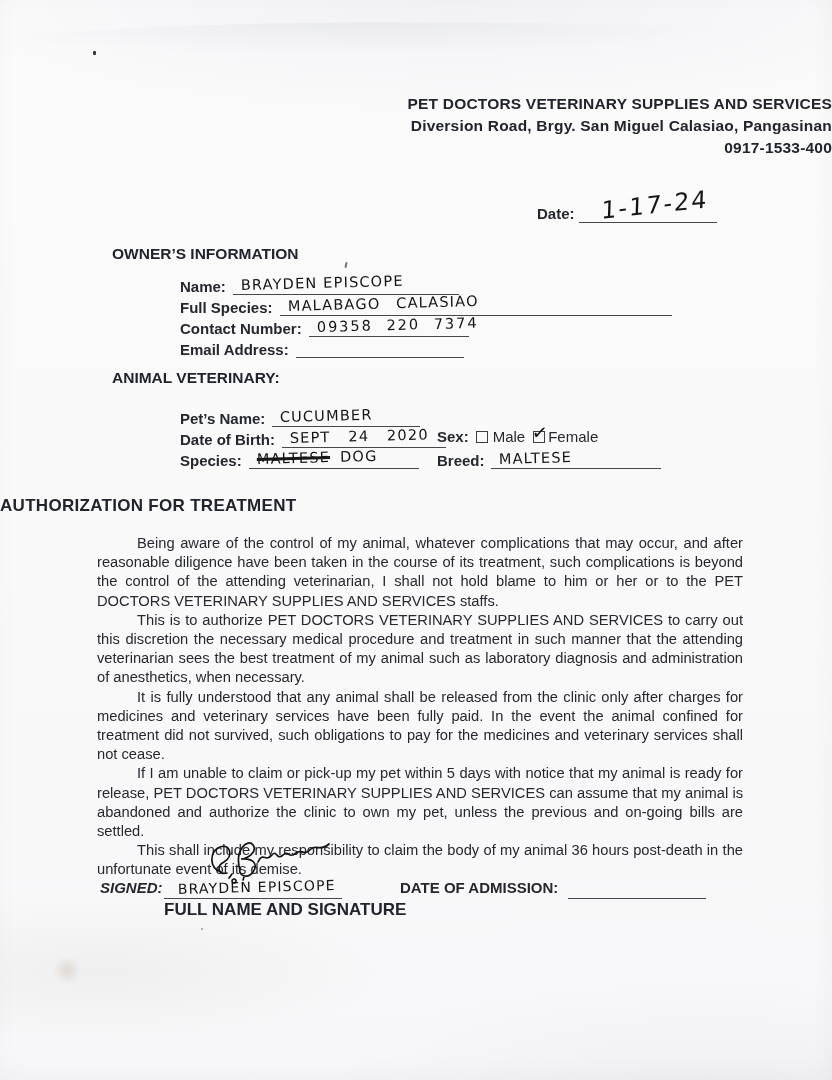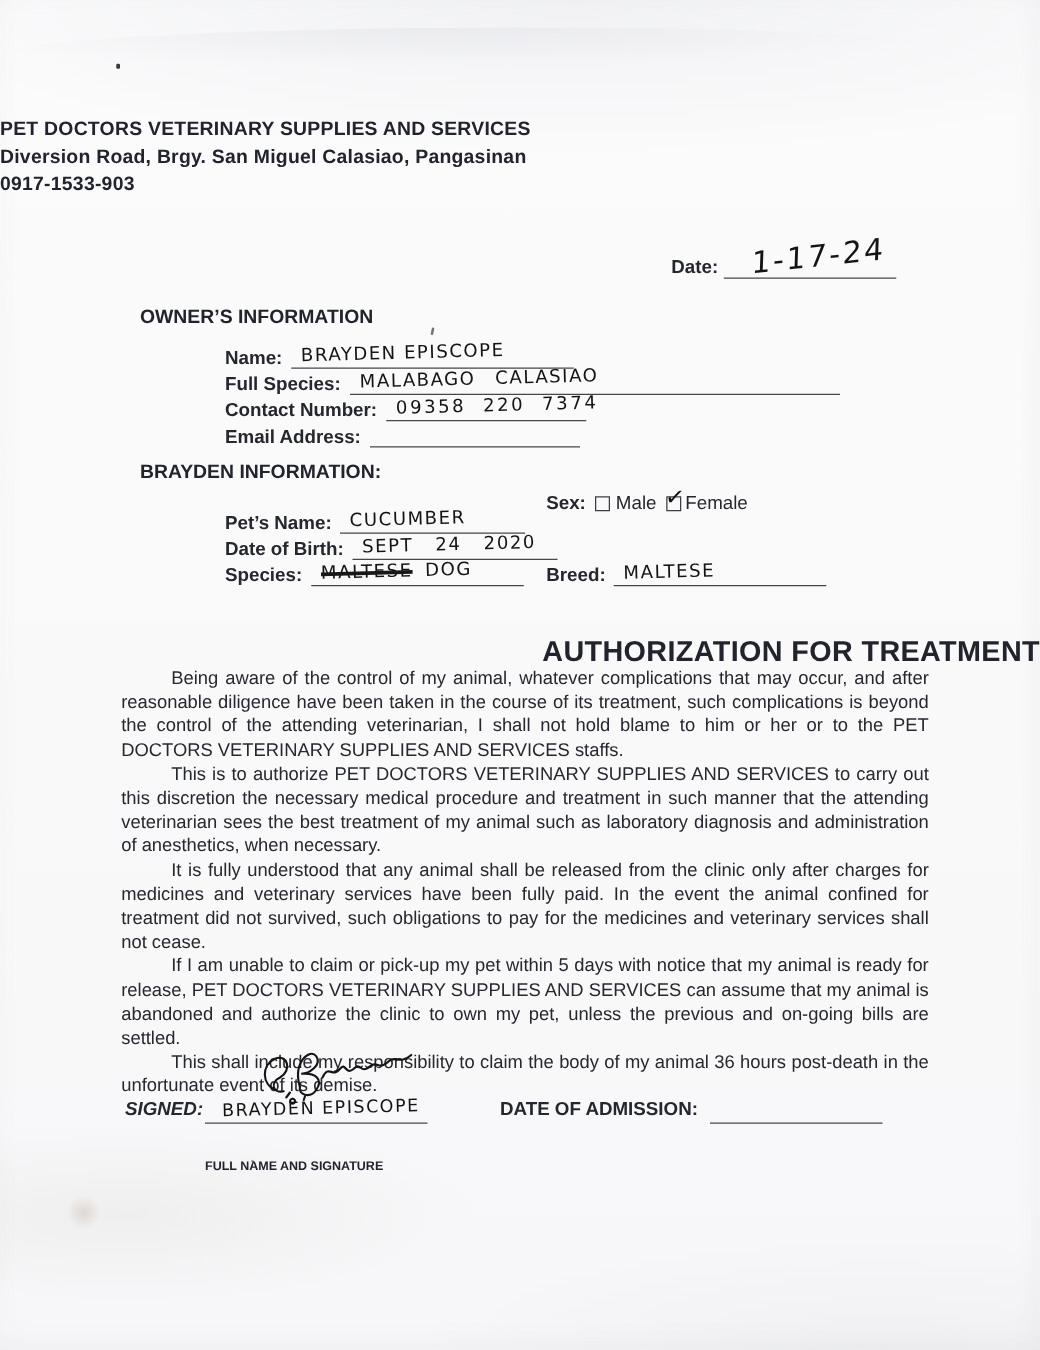--- a/index.html
+++ b/index.html
@@ -21,21 +21,21 @@
   }
   .smudge {
     position:absolute; left:54px; top:955px; width:26px; height:30px; border-radius:50%;
     background: radial-gradient(circle, rgba(178,158,138,0.28), rgba(178,158,138,0.0) 70%);
   }
   .speck { position:absolute; background:#3a3a3e; border-radius:1px; }
   .sp1 { left:93px; top:51px; width:3px; height:4px; }
   .sp2 { left:201px; top:928px; width:2px; height:2px; opacity:.5; }
   .sp3 { left:345px; top:262px; width:2px; height:6px; transform:rotate(12deg); opacity:.7; }
 
-  .header { position:absolute; top:93px; left:0; right:0; text-align:left;
+  .header { position:absolute; top:93px; left:0; right:0; text-align:right;
     font-weight:bold; font-size:15.5px; line-height:22px; color:#21242c; letter-spacing:.2px; }
 
   .lab { font-weight:bold; font-size:15px; color:#25272e; white-space:nowrap; }
   .uline { display:inline-block; border-bottom:1.6px solid #45474c; position:relative; height:17px; vertical-align:bottom; }
 
   .hw { font-family:"DejaVu Sans", sans-serif; color:#141414; white-space:nowrap;
         font-size:14.5px; letter-spacing:1.2px; font-weight:500; }
   .on-line { position:absolute; left:8px; bottom:1px; transform:rotate(-1.5deg); transform-origin:left bottom; }
 
   .date-row { position:absolute; left:537px; top:205px; }
@@ -49,49 +49,49 @@
 
   .right-field { position:absolute; display:flex; align-items:flex-end; height:21px; }
 
   .cbx { display:inline-block; width:10px; height:10px; border:1.6px solid #3c3e44; margin:0 5px 2px 8px; position:relative; }
   .cbx .tick { position:absolute; left:-2px; top:-11px; font-size:19px; color:#101010;
     font-family:"DejaVu Sans", sans-serif; transform:rotate(6deg); font-weight:bold; }
   .sex-opt { font-size:15px; color:#25272e; }
 
   .struck { text-decoration:line-through; text-decoration-thickness:3px; text-decoration-color:#18181a; margin-right:10px; }
 
-  .auth-title { position:absolute; left:0; right:0; top:508px; text-align:right;
-    font-weight:bold; font-size:23px; color:#21242c; letter-spacing:.3px; }
+  .auth-title { position:absolute; left:0; right:0; top:496px; text-align:left;
+    font-weight:bold; font-size:17px; color:#21242c; letter-spacing:.3px; }
 
   .paras { position:absolute; left:97px; top:534px; width:646px;
     font-size:14.7px; line-height:19.2px; text-align:justify; color:#26282f; }
   .paras p { margin:0; text-indent:40px; }
 
   .sig-svg { position:absolute; left:203px; top:834px; }
   .signed-lab { position:absolute; left:100px; top:879px;font-style:italic; }
   .signed-line { position:absolute; left:164px; top:880px; width:178px; height:18px; border-bottom:1.6px solid #45474c; }
-  .sig-caption { position:absolute; left:164px; top:900px; font-weight:bold; font-size:10px; color:#21242c;margin-top:28px; }
+  .sig-caption { position:absolute; left:164px; top:900px; font-weight:bold; font-size:17px; color:#21242c; }
   .adm-lab { position:absolute; left:400px; top:879px; }
   .adm-line { position:absolute; left:568px; top:880px; width:138px; height:18px; border-bottom:1.6px solid #45474c; }
 </style>
 </head>
 <body>
 
 <div class="page">
 
   <div class="crease-top"></div>
   <div class="smudge"></div>
   <div class="speck sp1"></div>
   <div class="speck sp2"></div>
   <div class="speck sp3"></div>
 
   <div class="header">
     <div>PET DOCTORS VETERINARY SUPPLIES AND SERVICES</div>
     <div>Diversion Road, Brgy. San Miguel Calasiao, Pangasinan</div>
-    <div>0917-1533-903</div>
+    <div>0917-1533-400</div>
   </div>
 
   <div class="date-row">
     <span class="lab">Date:</span>
     <span class="uline" style="width:138px;">
       <span class="hw date-hw">1-17-24</span>
     </span>
   </div>
 
   <div class="sec-head" style="top:245px;">OWNER’S INFORMATION</div>
@@ -115,21 +115,21 @@
       </span>
     </div>
     <div class="frow">
       <span class="lab">Email Address:</span>
       <span class="uline" style="width:168px;">
         <span class="hw on-line"></span>
       </span>
     </div>
   </div>
 
-  <div class="sec-head" style="top:369px;">BRAYDEN INFORMATION:</div>
+  <div class="sec-head" style="top:369px;">ANIMAL VETERINARY:</div>
   <div class="fields" style="top:406px;">
     <div class="frow">
       <span class="lab">Pet’s Name:</span>
       <span class="uline" style="width:148px;">
         <span class="hw on-line">CUCUMBER</span>
       </span>
     </div>
     <div class="frow">
       <span class="lab">Date of Birth:</span>
       <span class="uline" style="width:164px;">
@@ -137,21 +137,21 @@
       </span>
     </div>
     <div class="frow">
       <span class="lab">Species:</span>
       <span class="uline" style="width:170px;">
         <span class="hw on-line"><span class="struck">MALTESE</span><span>DOG</span></span>
       </span>
     </div>
   </div>
 
-  <div class="right-field" style="left:437px; top:390px;">
+  <div class="right-field" style="left:437px; top:424px;">
     <span class="lab">Sex:</span>
     <span class="cbx" style="margin-left:7px;"></span>
     <span class="sex-opt">Male</span>
     <span class="cbx">
       <span class="tick">✓</span>
     </span>
     <span class="sex-opt" style="margin-left:-2px;">Female</span>
   </div>
   <div class="right-field" style="left:437px; top:448px;">
     <span class="lab" style="margin-right:6px;">Breed:</span>

